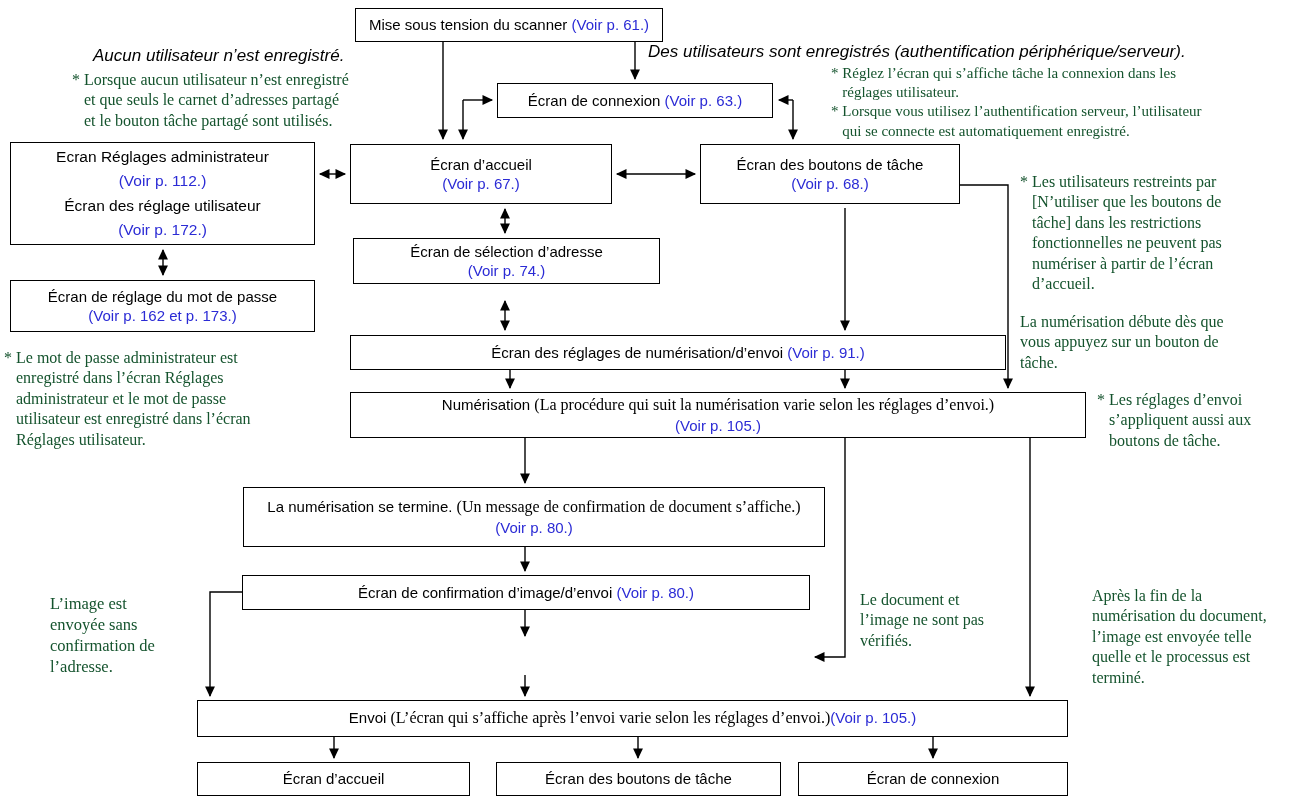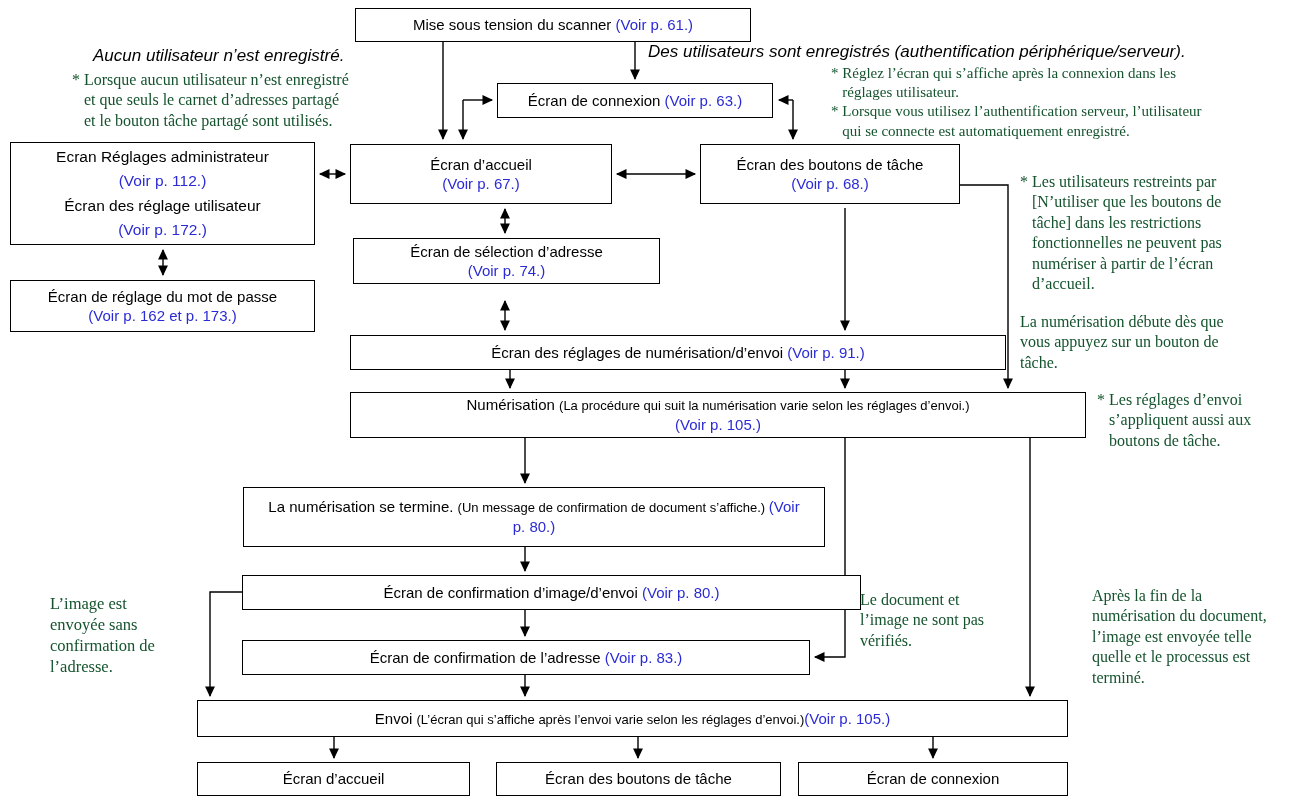--- a/index.html
+++ b/index.html
@@ -9,21 +9,21 @@
   }
   .wires { position:absolute; left:0; top:0; }
   .box {
     position:absolute; box-sizing:border-box; background:#fff;
     border:1.6px solid #000; display:flex; flex-direction:column;
     align-items:center; justify-content:center; text-align:center;
     font-size:15px; line-height:1.3;
   }
   .box .ln { width:100%; }
   .ref { color:var(--ref-blue, #2b2bd5); }
-  .serif { font-family:Liberation Sans, sans-serif; font-size:13px; }
+  .serif { font-family:Liberation Serif, serif; font-size:16px; }
   .note {
     position:absolute; font-family:"Liberation Serif", serif;
     font-size:16px; line-height:1.28; white-space:pre-wrap; color:#14532d;
   }
   .biglabel { position:absolute; font-size:17px; white-space:nowrap;font-style:italic; }
   .tight { line-height:1.55; }
 </style>
 </head>
 <body>
 
@@ -57,31 +57,31 @@
       <line x1="525" y1="547" x2="525" y2="571" marker-end="url(#ah)"></line>
       <line x1="525" y1="610" x2="525" y2="636" marker-end="url(#ah)"></line>
       <path d="M 242,592 H 210 V 696" marker-end="url(#ah)"></path>
       <line x1="525" y1="675" x2="525" y2="696" marker-end="url(#ah)"></line>
       <line x1="334" y1="737" x2="334" y2="758" marker-end="url(#ah)"></line>
       <line x1="638" y1="737" x2="638" y2="758" marker-end="url(#ah)"></line>
       <line x1="933" y1="737" x2="933" y2="758" marker-end="url(#ah)"></line>
     </g>
   </svg>
 
-  <div class="box" style="left:355px;top:8px;width:396px;height:34px">
+  <div class="box" style="left:355px;top:8px;width:308px;height:34px">
     <div class="ln"><span>Mise sous tension du scanner </span><span class="ref">(Voir p. 61.)</span></div>
   </div>
 
   <div class="biglabel" style="left:93px;top:46px">Aucun utilisateur n’est enregistré.</div>
   <div class="note" style="left:72px;top:70px">* Lorsque aucun utilisateur n’est enregistré
    et que seuls le carnet d’adresses partagé
    et le bouton tâche partagé sont utilisés.</div>
 
   <div class="biglabel" style="left:648px;top:42px">Des utilisateurs sont enregistrés (authentification périphérique/serveur).</div>
-  <div class="note" style="left:831px;top:64px;font-size:15px">* Réglez l’écran qui s’affiche après la connexion dans les
+  <div class="note" style="left:831px;top:64px;font-size:15px">* Réglez l’écran qui s’affiche tâche la connexion dans les
    réglages utilisateur.
 * Lorsque vous utilisez l’authentification serveur, l’utilisateur
    qui se connecte est automatiquement enregistré.</div>
 
   <div class="box" style="left:497px;top:83px;width:276px;height:35px">
     <div class="ln"><span>Écran de connexion </span><span class="ref">(Voir p. 63.)</span></div>
   </div>
 
   <div class="box tight" style="left:10px;top:142px;width:305px;height:103px;font-size:15.5px">
     <div class="ln">Ecran Réglages administrateur</div>
@@ -113,45 +113,47 @@
   <div class="box" style="left:353px;top:238px;width:307px;height:46px">
     <div class="ln">Écran de sélection d’adresse</div>
     <div class="ln ref">(Voir p. 74.)</div>
   </div>
 
   <div class="box" style="left:10px;top:280px;width:305px;height:52px">
     <div class="ln">Écran de réglage du mot de passe</div>
     <div class="ln ref">(Voir p. 162 et p. 173.)</div>
   </div>
 
+  <div class="note" style="left:4px;top:348px;width:330px">* Le mot de passe administrateur est
+   enregistré dans l’écran Réglages
+   administrateur et le mot de passe
+   utilisateur est enregistré dans l’écran
+   Réglages utilisateur.</div>
 
   <div class="box" style="left:350px;top:335px;width:656px;height:35px">
     <div class="ln"><span>Écran des réglages de numérisation/d’envoi </span><span class="ref">(Voir p. 91.)</span></div>
   </div>
 
   <div class="box" style="left:350px;top:392px;width:736px;height:46px">
     <div class="ln"><span>Numérisation </span><span class="serif">(La procédure qui suit la numérisation varie selon les réglages d’envoi.)</span></div>
     <div class="ln ref">(Voir p. 105.)</div>
   </div>
 
   <div class="note" style="left:1097px;top:390px;width:190px">* Les réglages d’envoi
    s’appliquent aussi aux
    boutons de tâche.</div>
 
   <div class="box" style="left:243px;top:487px;width:582px;height:60px;padding:0 20px">
     <div class="ln"><span>La numérisation se termine. </span><span class="serif">(Un message de confirmation de document s’affiche.) </span><span class="ref">(Voir p. 80.)</span></div>
   </div>
 
-  <div class="box" style="left:242px;top:575px;width:619px;height:35px">
+  <div class="box" style="left:242px;top:575px;width:568px;height:35px">
     <div class="ln"><span>Écran de confirmation d’image/d’envoi </span><span class="ref">(Voir p. 80.)</span></div>
   </div>
 
-  <div class="box" style="left:242px;top:640px;width:568px;height:35px">
-    <div class="ln"><span>Écran de confirmation de l’adresse </span><span class="ref">(Voir p. 83.)</span></div>
-  </div>
 
   <div class="note" style="left:50px;top:593px;width:150px;font-size:16.5px">L’image est
 envoyée sans
 confirmation de
 l’adresse.</div>
   <div class="note" style="left:860px;top:590px;width:160px">Le document et
 l’image ne sont pas
 vérifiés.</div>
   <div class="note" style="left:1092px;top:586px;width:198px">Après la fin de la
 numérisation du document,

